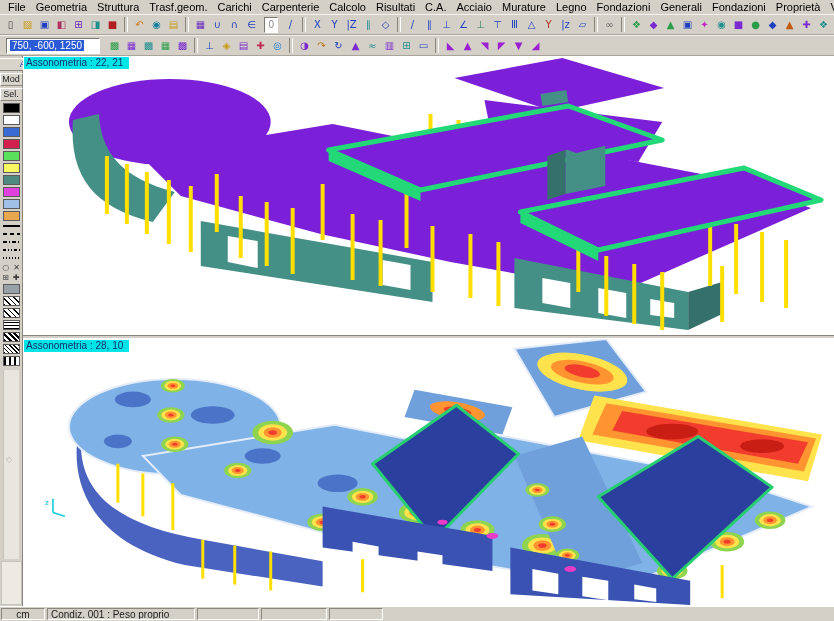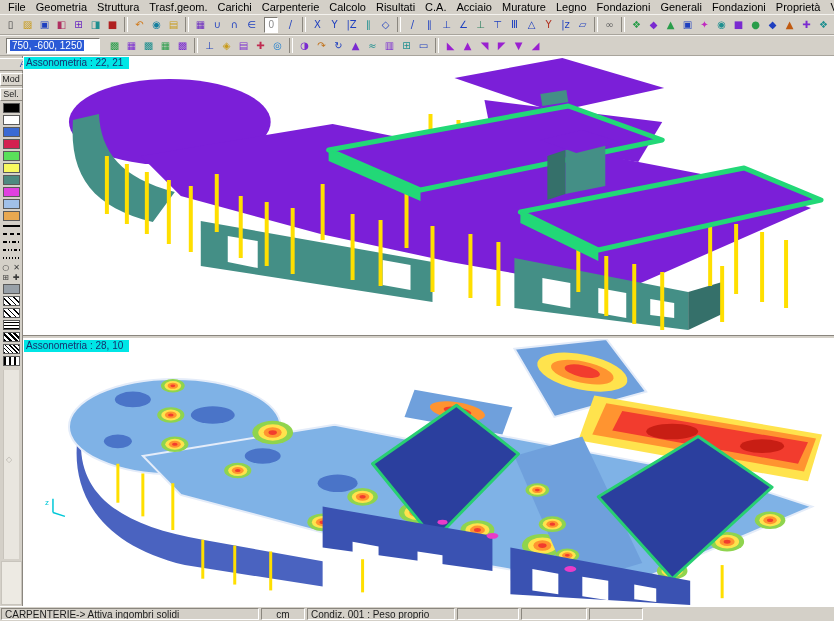--- a/index.html
+++ b/index.html
@@ -561,21 +561,20 @@
             </g>
             <text class="axis-t" x="22" y="170">z</text>
           </g>
         </svg>
       </div>
 
     </div>
   </div>
 
   <div class="status-bar">
-    <div class="seg seg-msg">CARPENTERIE-&gt; Attiva ingombri solidi</div>
     <div class="seg seg-unit">cm</div>
     <div class="seg seg-cond">Condiz. 001 : Peso proprio</div>
     <div class="seg seg-e1"></div>
     <div class="seg seg-e2"></div>
     <div class="seg seg-e3"></div>
   </div>
 
 </div>
 
 </body></html>

